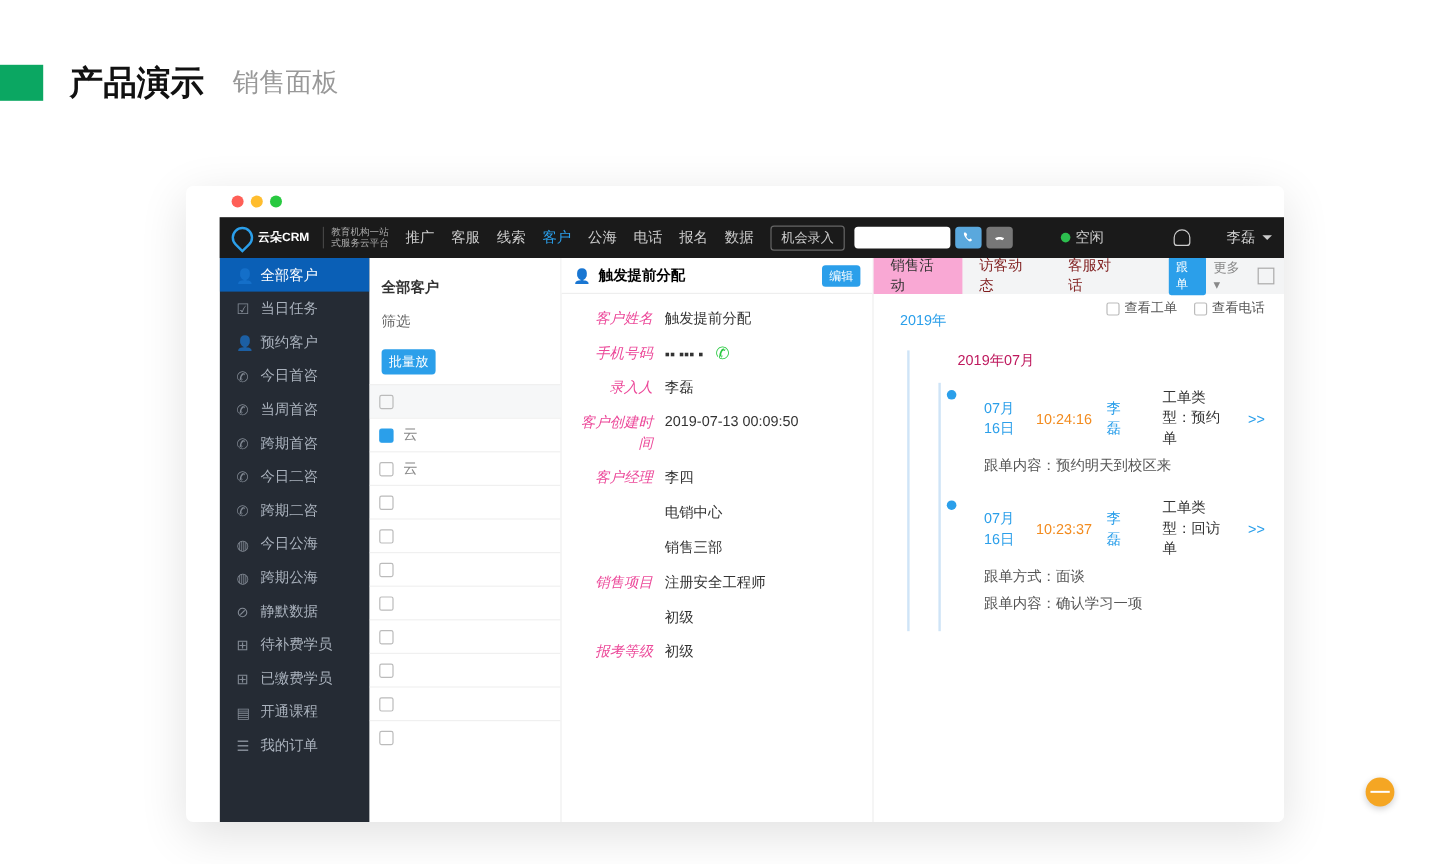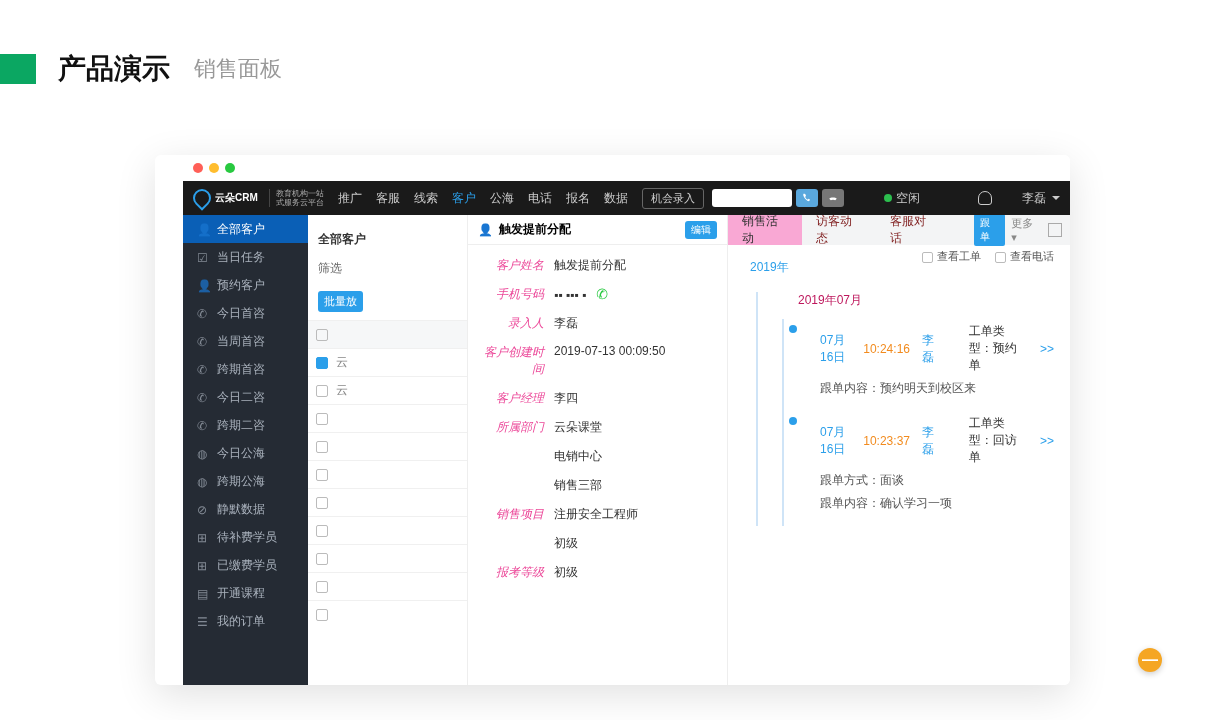--- a/index.html
+++ b/index.html
@@ -292,24 +292,20 @@
               <div class="lbl">录入人</div>
               <div class="val">李磊</div>
             </div>
           <div class="row">
               <div class="lbl">客户创建时间</div>
               <div class="val">2019-07-13 00:09:50</div>
             </div>
           <div class="row">
               <div class="lbl">客户经理</div>
               <div class="val">李四</div>
-            </div>
-          <div class="row">
-              <div class="lbl">所属部门</div>
-              <div class="val">云朵课堂</div>
             </div>
           <div class="row">
               <div class="lbl"></div>
               <div class="val">电销中心</div>
             </div>
           <div class="row">
               <div class="lbl"></div>
               <div class="val">销售三部</div>
             </div>
           <div class="row">

